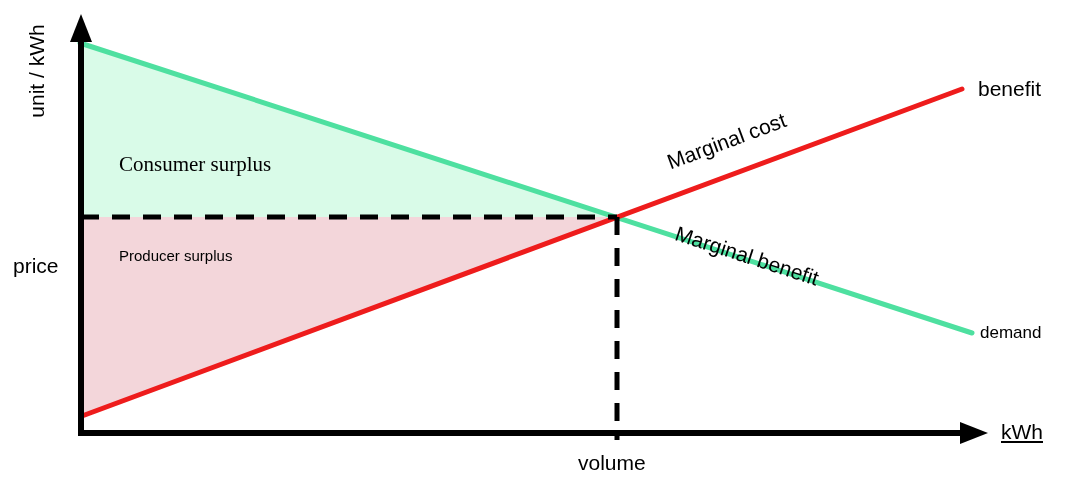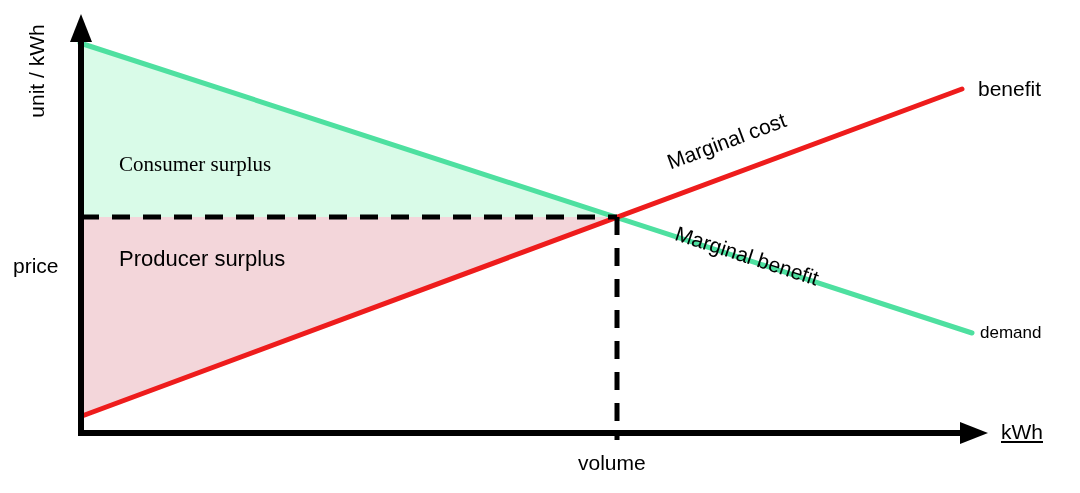--- a/index.html
+++ b/index.html
@@ -70,21 +70,21 @@
   }
   .lbl-consumer {
     left: 119px;
     top: 154px;
     font-size: 21px;
     font-family: Liberation Serif, serif;
   }
   .lbl-producer {
     left: 119px;
     top: 248px;
-    font-size: 22px;
+    font-size: 15px;
   }
   .lbl-mcost {
     left: 668px;
     top: 152px;
     font-size: 21px;
     transform: rotate(-20.4deg);
     transform-origin: 0 50%;
   }
   .lbl-mbenefit {
     left: 676px;

